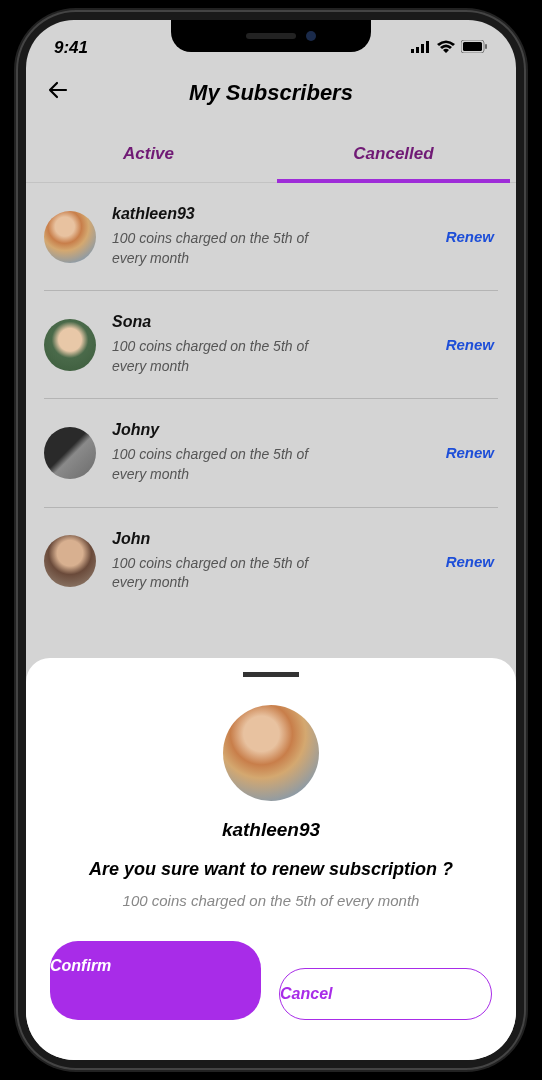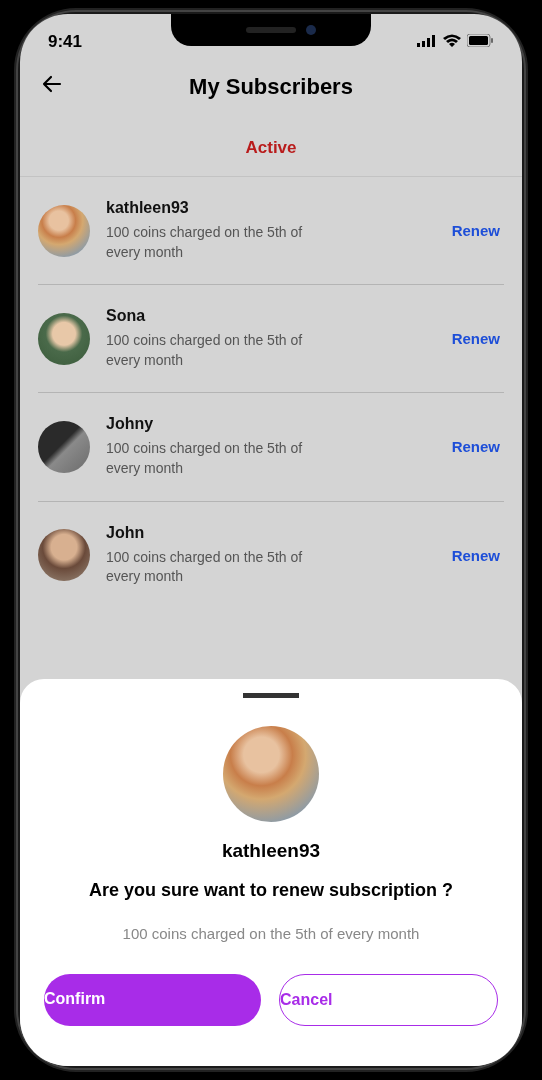--- a/index.html
+++ b/index.html
@@ -14,23 +14,24 @@
       justify-content: center;
       align-items: center;
       width: 542px;
       height: 1080px;
     }
     .phone-frame {
       width: 510px;
       height: 1060px;
       background: #1a1a1a;
       border-radius: 60px;
-      padding: 4px;
+      padding: 10px;
       position: relative;
       box-shadow: inset 0 0 0 2px #444, 0 0 0 2px #222;
+      font-style: italic;
     }
     .phone-inner {
       width: 100%;
       height: 100%;
       background: #d4d4d4;
       border-radius: 48px;
       overflow: hidden;
       position: relative;
     }
     .notch {
@@ -106,21 +107,21 @@
       border-bottom: 1px solid rgba(0,0,0,0.08);
     }
     .tab {
       flex: 1;
       text-align: center;
       padding: 18px 0;
       font-size: 17px;
       font-weight: 700;
       cursor: pointer;
       position: relative;
-      color: #b91c1c;
+      color: #701a75;
     }
     .tab.active::after {
       content: '';
       position: absolute;
       bottom: -1px;
       left: 6px;
       right: 6px;
       height: 4px;
       background: #9e2cd8;
     }
@@ -192,21 +193,21 @@
       margin-bottom: 18px;
     }
     .sheet-name {
       font-size: 19px;
       font-weight: 700;
       margin-bottom: 18px;
     }
     .sheet-question {
       font-size: 18px;
       font-weight: 600;
-      margin-bottom: 24px;
+      margin-bottom: 12px;
       text-align: center;
     }
     .sheet-desc {
       font-size: 15px;
       color: #888;
       margin-bottom: 32px;
       text-align: center;
     }
     .sheet-buttons {
       display: flex;
@@ -223,20 +224,21 @@
       cursor: pointer;
     }
     .btn-primary {
       background: #a82ce8;
       color: #fff;
     }
     .btn-secondary {
       background: #fff;
       color: #a82ce8;
       border: 1.5px solid #a82ce8;
+      margin-top: 27px;
     }
     .avatar-1 { background: radial-gradient(circle at 40% 30%, #e8c2a0 20%, #c87e4a 35%, #d4a870 50%, #8a9aa8 80%); }
     .avatar-2 { background: radial-gradient(circle at 50% 40%, #e8c8a8 28%, #4a6a4a 45%, #3a5a3a 100%); }
     .avatar-3 { background: linear-gradient(135deg, #2a2a2a 45%, #8a8a8a 55%, #6a6a6a 100%); }
     .avatar-4 { background: radial-gradient(circle at 50% 35%, #d8b090 30%, #6a4a3a 50%, #9a8a7a 100%); }
   </style>
 </head>
 <body>
 
 <div class="phone-frame">
@@ -273,20 +275,21 @@
       <span class="back-btn">
         <svg width="24" height="24" viewBox="0 0 24 24">
             <path d="M20 12 H4 M4 12 L11 5 M4 12 L11 19" stroke="#000" stroke-width="2.2" fill="none" stroke-linecap="round" stroke-linejoin="round"></path>
           </svg>
       </span>
       <h1 class="page-title">My Subscribers</h1>
     </div>
 
     <div class="tabs">
       <div class="tab">Active</div>
+      <div class="tab active">Cancelled</div>
     </div>
 
     <div class="subscriber-list">
       <div class="subscriber-item">
         <div class="avatar avatar-1"></div>
         <div class="subscriber-info">
           <div class="subscriber-name">kathleen93</div>
           <div class="subscriber-desc">100 coins charged on the 5th of every month</div>
         </div>
         <div class="renew-btn">Renew</div>

